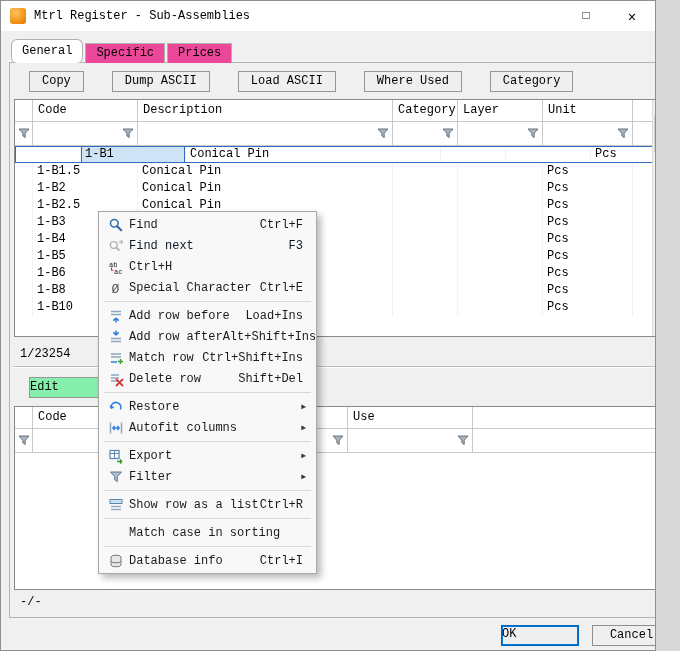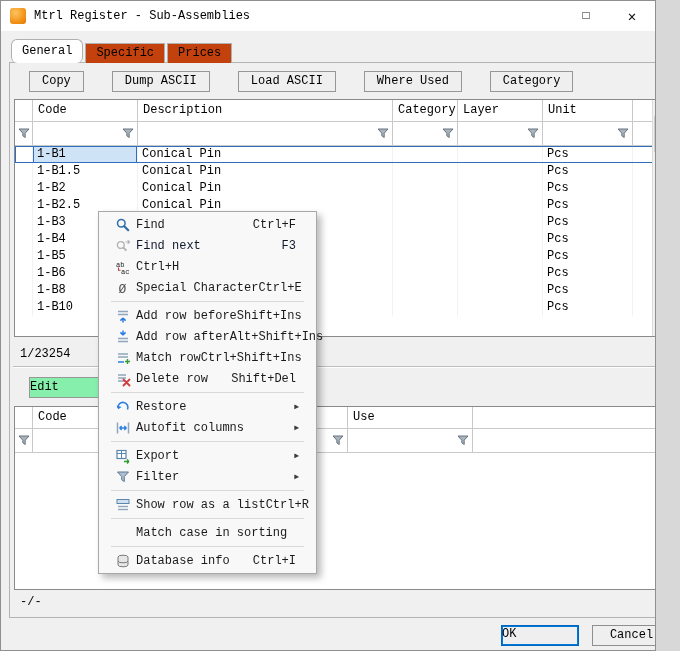--- a/index.html
+++ b/index.html
@@ -13,21 +13,21 @@
   .app-icon{width:16px;height:16px;margin:0 8px 0 9px;border-radius:3px;
     background:radial-gradient(circle at 35% 30%, #ffc45e, #ef8c10 70%, #d97706);}
   .title-text{font-size:12px;}
   .win-controls{margin-left:auto;display:flex;height:100%;}
   .win-btn{width:46px;height:100%;display:flex;align-items:center;justify-content:center;
     font-size:12px;color:#111;cursor:default;}
   .win-btn.close{font-size:14px;}
   
   .tabstrip{position:absolute;left:10px;top:38px;display:flex;align-items:flex-end;z-index:3;}
   .tab{box-sizing:border-box;height:20px;line-height:18px;padding:0 10px;margin-right:2px;
-    background:#c2410c;border:1px solid #b0b0b0;border-bottom:none;font-size:12px;}
+    background:#ec4899;border:1px solid #b0b0b0;border-bottom:none;font-size:12px;}
   .tab.active{height:24px;line-height:23px;background:#ffffff;position:relative;z-index:4;border-radius:6px;}
   .tabpage{position:absolute;left:8px;top:61px;width:664px;height:556px;box-sizing:border-box;
     background:#f0f0f0;border:1px solid #b4b4b4;z-index:1;}
   
   .toolbar{position:absolute;left:19px;top:8px;display:flex;gap:28px;}
   .tbtn{height:21px;line-height:19px;box-sizing:border-box;padding:0 12px;
     background:#efefef;border:1px solid #979797;font-size:12px;white-space:nowrap;}
   
   .panel1{position:absolute;left:4px;top:36px;width:656px;height:238px;box-sizing:border-box;
     background:#ffffff;border:1px solid #8a8a8a;}
@@ -48,21 +48,21 @@
   .w-code{width:105px;min-width:105px;}
   .w-desc{width:255px;min-width:255px;}
   .w-cat{width:65px;min-width:65px;}
   .w-lay{width:85px;min-width:85px;}
   .w-unit{width:90px;min-width:90px;}
   .w-fill{flex:1;border-right:none;}
   .w2-sel{width:18px;min-width:18px;padding-left:0;}
   .w2-code{width:105px;min-width:105px;}
   .w2-desc{width:210px;min-width:210px;}
   .w2-use{width:125px;min-width:125px;}
-  .grow.sel{outline:1px solid #2f6fbe;outline-offset:-1px;}
+  .grow.sel{outline:1px solid #2f6fbe;outline-offset:-1px;padding-left:48px;}
   .grow.sel .cell-code{background:#cfe3f7;box-shadow:inset 0 0 0 1px #2f6fbe;}
   .funnel{display:block;}
   
   .vscroll{position:absolute;top:0;right:0;bottom:0;width:16px;background:#f0f0f0;
     border-left:1px solid #dcdcdc;}
   .sbtn{position:absolute;left:0;right:0;height:15px;display:flex;align-items:center;
     justify-content:center;font-size:7px;color:#585858;}
   .sbtn.up{top:0;}
   .sbtn.down{bottom:0;}
   .sthumb{position:absolute;left:1px;right:1px;top:16px;height:36px;background:#cdcdcd;}
@@ -75,21 +75,21 @@
   .status2{position:absolute;left:10px;top:532px;font-size:12px;}
   
   .btn-ok{position:absolute;left:500px;top:624px;width:78px;height:21px;line-height:17px;
     box-sizing:border-box;text-align:left;background:#efefef;
     border:1px solid #0067c0;box-shadow:inset 0 0 0 1px #0078d7;}
   .btn-cancel{position:absolute;left:591px;top:624px;width:79px;height:21px;line-height:19px;
     box-sizing:border-box;text-align:center;background:#efefef;border:1px solid #8f8f8f;}
   
   .ctxmenu{position:absolute;left:97px;top:210px;width:219px;box-sizing:border-box;
     background:#f8f8f8;border:1px solid #a8a8a8;box-shadow:4px 4px 7px rgba(0,0,0,0.28);
-    padding:2px 11px;z-index:50;}
+    padding:2px 4px;z-index:50;}
   .mi{display:flex;align-items:center;height:21px;}
   .mi .ic{width:26px;min-width:26px;display:flex;align-items:center;justify-content:center;}
   .mi .lbl{flex:1;white-space:nowrap;color:#1a1a1a;}
   .mi .sc{padding-right:9px;white-space:nowrap;color:#1a1a1a;}
   .mi .arr{padding-right:6px;font-size:8px;color:#3a3a3a;}
   .mi.disabled .lbl,.mi.disabled .sc{color:#0f172a;}
   .msep{border-top:1px solid #d8d8d8;margin:3px 1px;}
 </style>
 </head>
 <body>
@@ -369,21 +369,21 @@
 
     <div class="mi">
       <span class="ic">
         <svg width="16" height="16" viewBox="0 0 16 16">
             <line x1="3" y1="3.5" x2="13" y2="3.5" stroke="#8fa6bb" stroke-width="1.5"></line>
             <line x1="3" y1="6.5" x2="13" y2="6.5" stroke="#8fa6bb" stroke-width="1.5"></line>
             <path d="M8 14.5 V10 M8 10 l-2.6 2.6 M8 10 l2.6 2.6" fill="none" stroke="#2a7de1" stroke-width="1.5"></path>
           </svg>
       </span>
       <span class="lbl">Add row before</span>
-      <span class="sc">Shift+Ins</span>
+      <span class="sc">Load+Ins</span>
     </div>
 
     <div class="mi">
       <span class="ic">
         <svg width="16" height="16" viewBox="0 0 16 16">
             <line x1="3" y1="9.5" x2="13" y2="9.5" stroke="#8fa6bb" stroke-width="1.5"></line>
             <line x1="3" y1="12.5" x2="13" y2="12.5" stroke="#8fa6bb" stroke-width="1.5"></line>
             <path d="M8 1.5 V6 M8 6 l-2.6 -2.6 M8 6 l2.6 -2.6" fill="none" stroke="#2a7de1" stroke-width="1.5"></path>
           </svg>
       </span>

